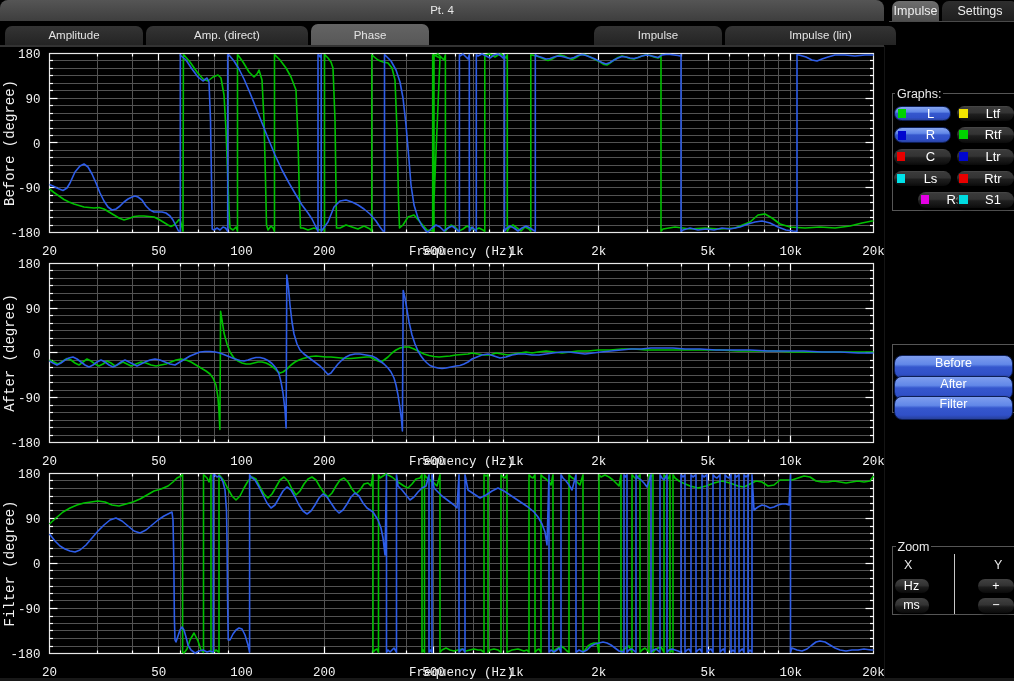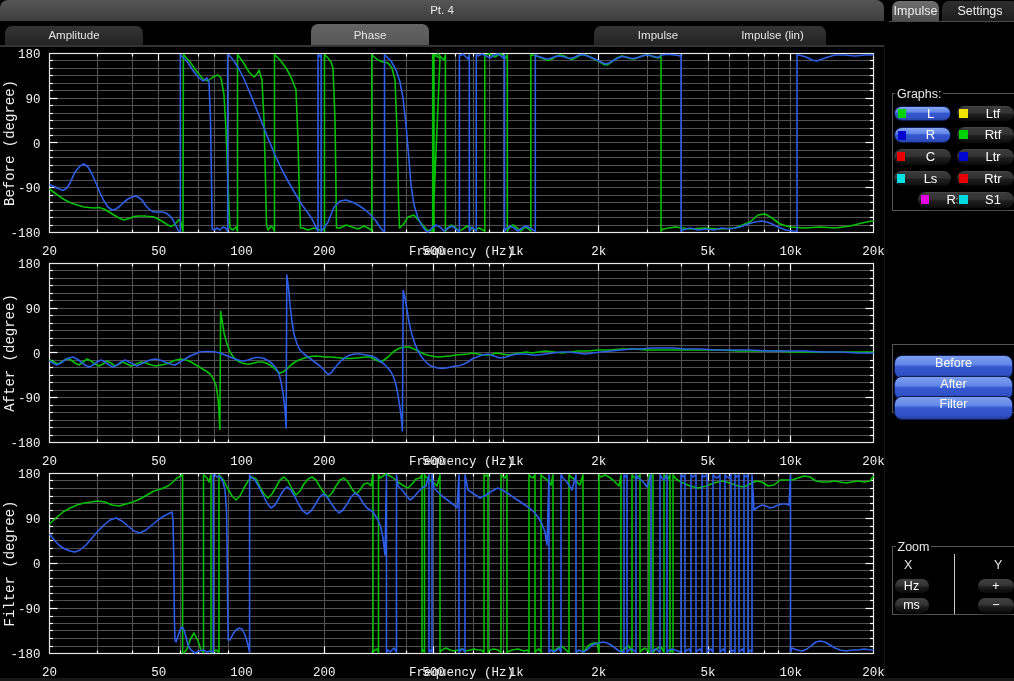--- a/index.html
+++ b/index.html
@@ -39,23 +39,24 @@
   box-shadow:0 1.5px 2px rgba(0,0,0,.65);
   color:#fff; font-size:12.5px; text-align:center; line-height:14px; }
 .plab { position:absolute; color:#e8e8e8; font-size:12.5px; }
 #botedge { left:0; top:678px; width:1014px; height:3px; background:#181818; }
 #rightedge { left:883.5px; top:46px; width:1.5px; height:635px; background:#151515; }
 </style></head>
 <body>
 <div id="root">
 <div class="abs" id="titlebar">Pt. 4</div>
 <div class="tab" style="left:5px;width:138px;">Amplitude</div>
+<div class="tab" style="left:146px;width:162px;">Amp. (direct)</div>
 <div class="tab sel" style="left:311px;width:118px;">Phase</div>
 <div class="tab" style="left:594px;width:128px;">Impulse</div>
-<div class="tab" style="left:699px;width:127px;padding-left:20px;">Impulse (lin)</div>
+<div class="tab" style="left:725px;width:171px;padding-left:20px;">Impulse (lin)</div>
 <div class="abs" id="tabline"></div>
 <div class="abs" id="rightedge"></div>
 <div class="abs" id="botedge"></div>
 
 <svg class="abs" style="left:0;top:0;" width="884" height="681" viewBox="0 0 884 681">
 <line x1="49.5" y1="225.5" x2="873.5" y2="225.5" stroke="#525252" stroke-width="1"></line>
 <line x1="49.5" y1="217.5" x2="873.5" y2="217.5" stroke="#525252" stroke-width="1"></line>
 <line x1="49.5" y1="210.5" x2="873.5" y2="210.5" stroke="#525252" stroke-width="1"></line>
 <line x1="49.5" y1="202.5" x2="873.5" y2="202.5" stroke="#525252" stroke-width="1"></line>
 <line x1="49.5" y1="195.5" x2="873.5" y2="195.5" stroke="#525252" stroke-width="1"></line>

